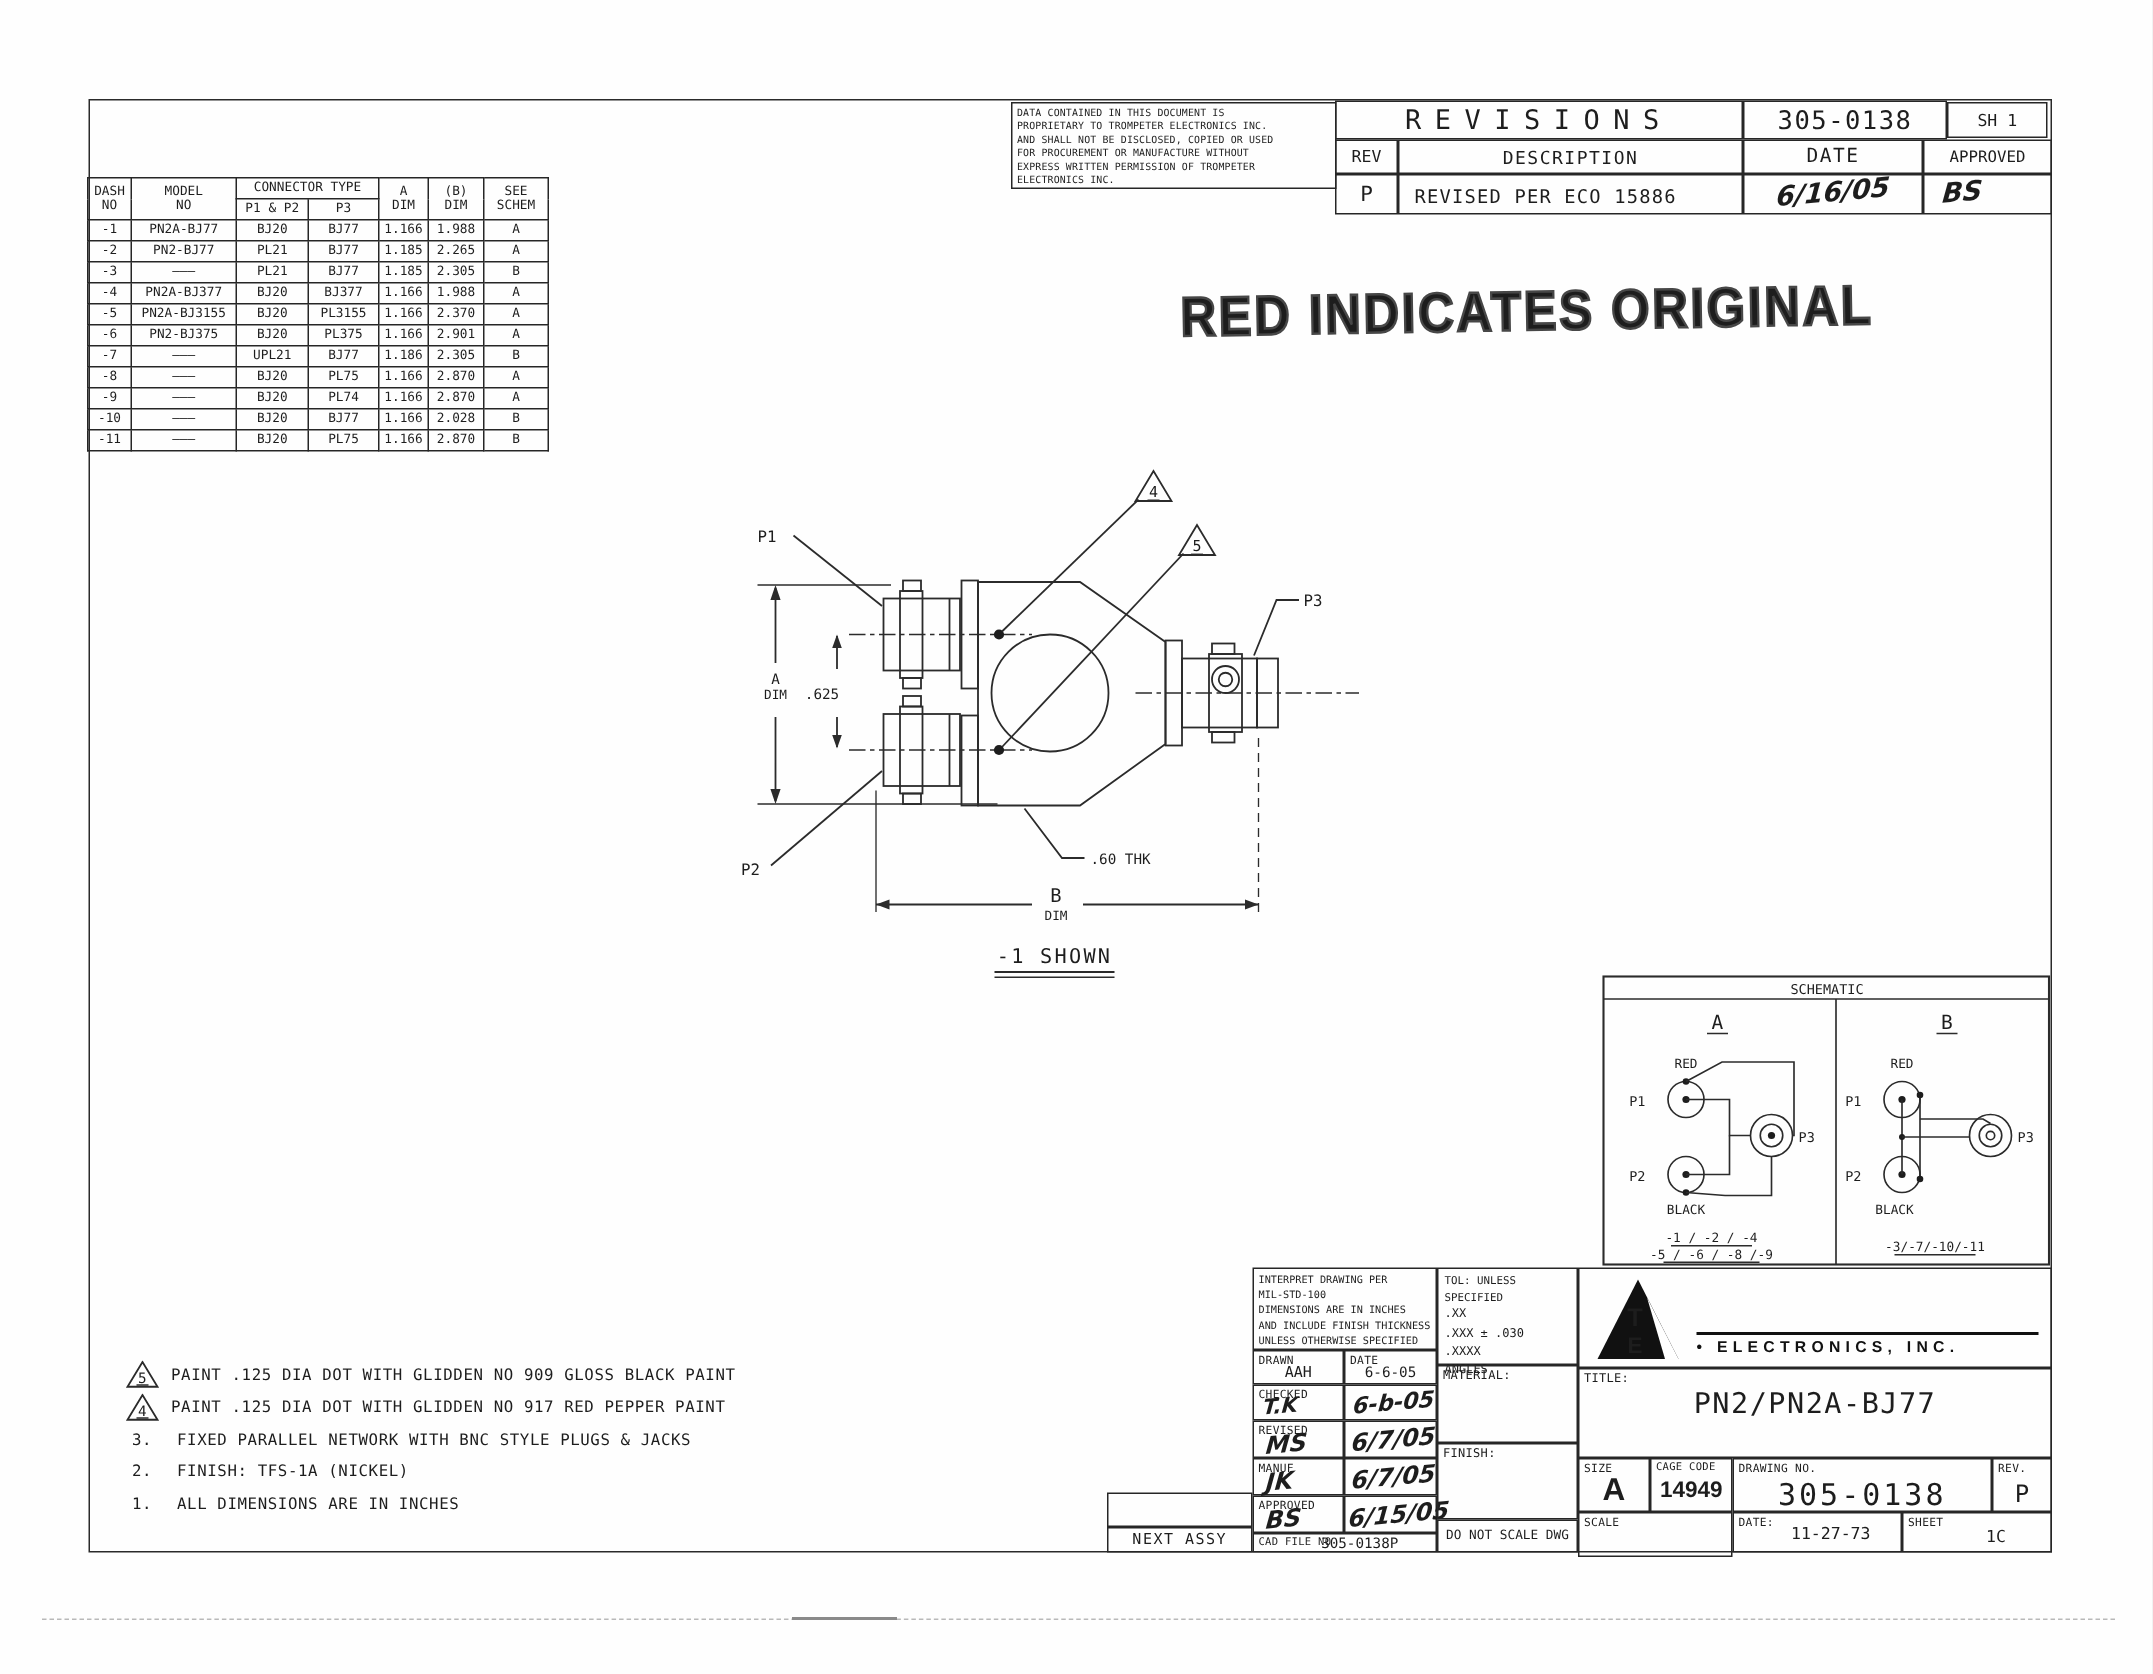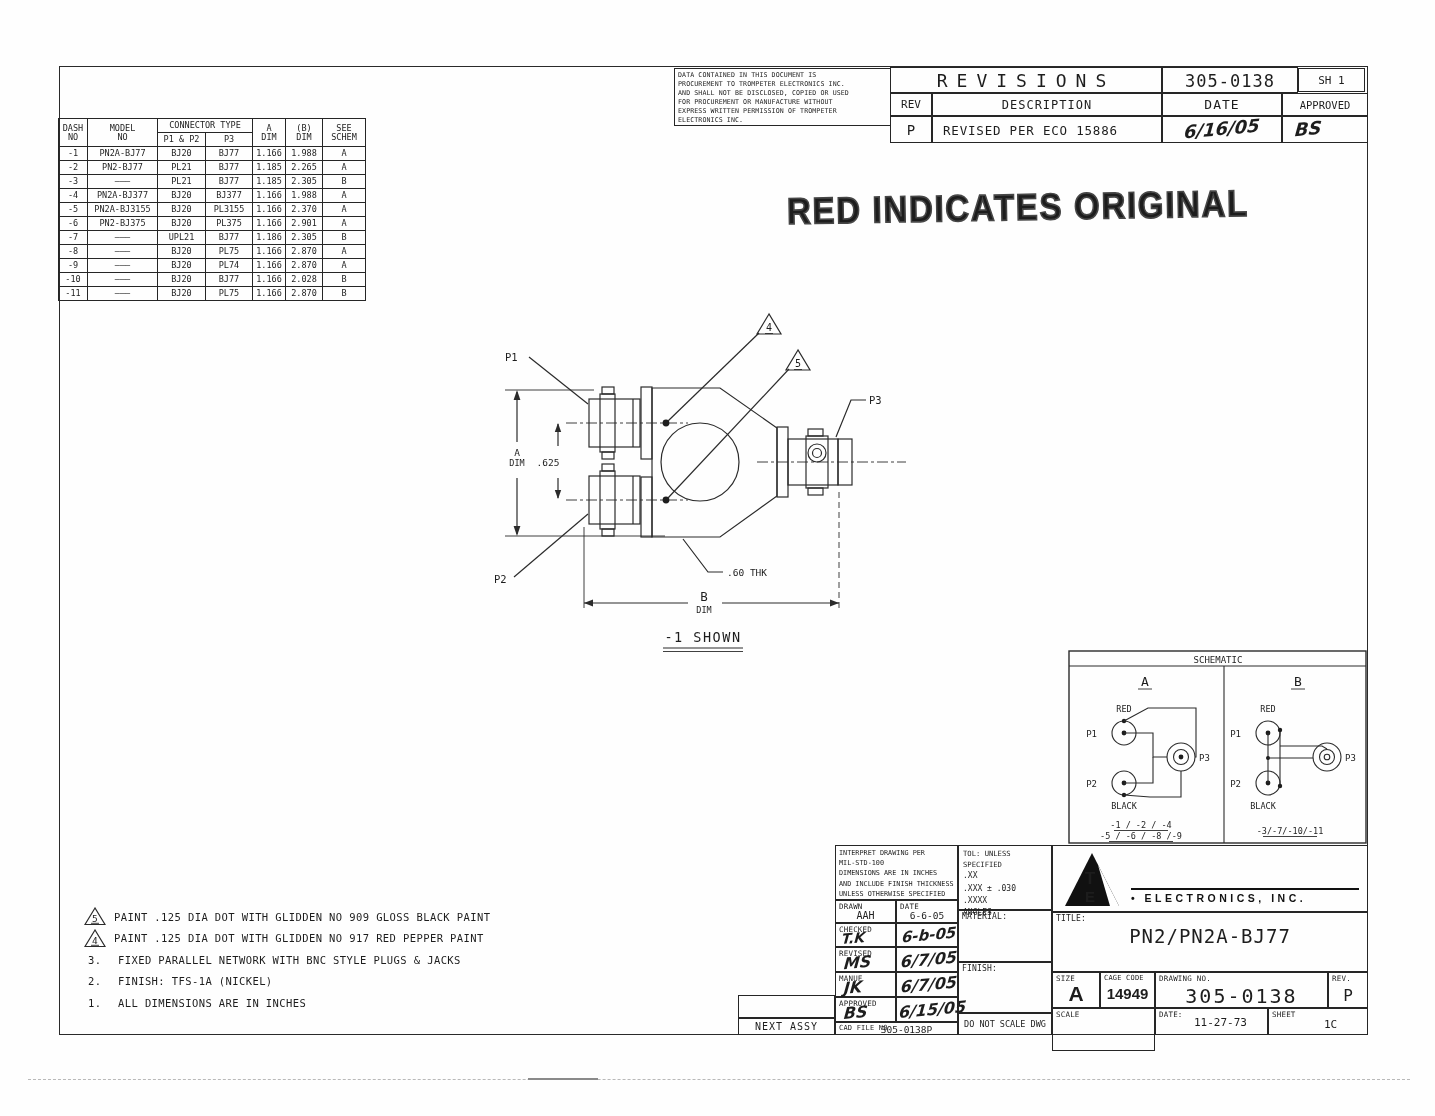--- a/index.html
+++ b/index.html
@@ -158,21 +158,21 @@
           <td>PL75</td>
           <td>1.166</td>
           <td>2.870</td>
           <td>B</td>
         </tr>
       </tbody>
   </table>
 
   <div class="abs prop">
     <div>DATA CONTAINED IN THIS DOCUMENT IS</div>
-    <div>PROCUREMENT TO TROMPETER ELECTRONICS INC.</div>
+    <div>PROPRIETARY TO TROMPETER ELECTRONICS INC.</div>
     <div>AND SHALL NOT BE DISCLOSED, COPIED OR USED</div>
     <div>FOR PROCUREMENT OR MANUFACTURE WITHOUT</div>
     <div>EXPRESS WRITTEN PERMISSION OF TROMPETER</div>
     <div>ELECTRONICS INC.</div>
   </div>
 
   <div class="cell" style="left:890px;top:67px;width:272px;height:26px;">
     <div class="cv" style="top:2px;font-size:18px;letter-spacing:9px;">REVISIONS</div>
   </div>
   <div class="cell" style="left:1162px;top:67px;width:136px;height:26px;">
@@ -513,21 +513,21 @@
     <div class="cv" style="top:12px;font-size:15px;font-weight:bold;font-family:'Liberation Sans',sans-serif;">14949</div>
   </div>
   <div class="cell" style="left:1155px;top:972px;width:173px;height:36px;">
     <span class="cl">DRAWING NO.</span>
     <div class="cv" style="top:11px;font-size:20px;letter-spacing:2px;">305-0138</div>
   </div>
   <div class="cell" style="left:1328px;top:972px;width:40px;height:36px;">
     <span class="cl">REV.</span>
     <div class="cv" style="top:13px;font-size:16px;">P</div>
   </div>
-  <div class="cell" style="left:1052px;top:1008px;width:103px;height:43px;">
+  <div class="cell" style="left:1052px;top:1008px;width:103px;height:30px;">
     <span class="cl">SCALE</span>
   </div>
   <div class="cell" style="left:1155px;top:1008px;width:113px;height:27px;">
     <span class="cl">DATE:</span>
     <div style="position:absolute;top:7px;left:38px;font-size:11px;">11-27-73</div>
   </div>
   <div class="cell" style="left:1268px;top:1008px;width:100px;height:27px;">
     <span class="cl">SHEET</span>
     <div style="position:absolute;top:9px;left:55px;font-size:11px;">1C</div>
   </div>

